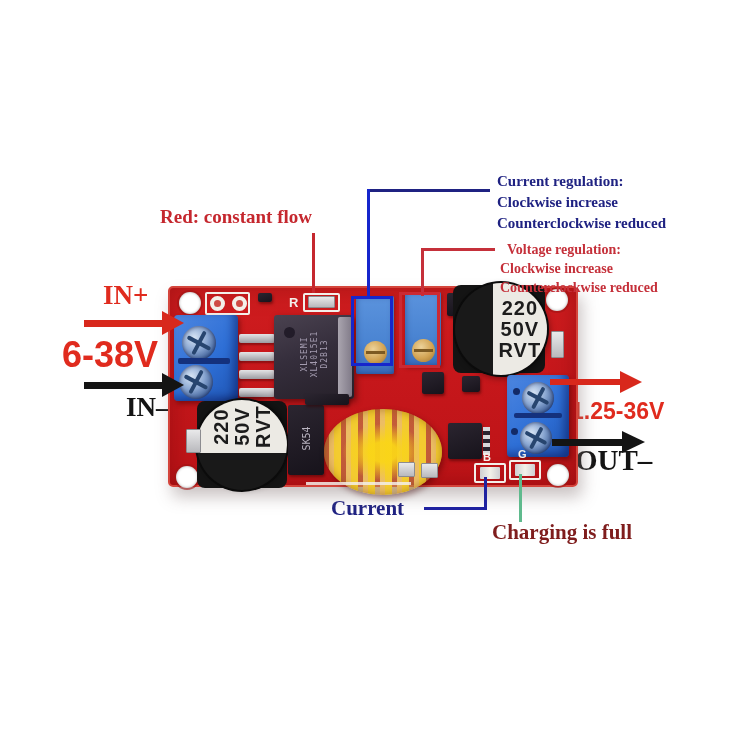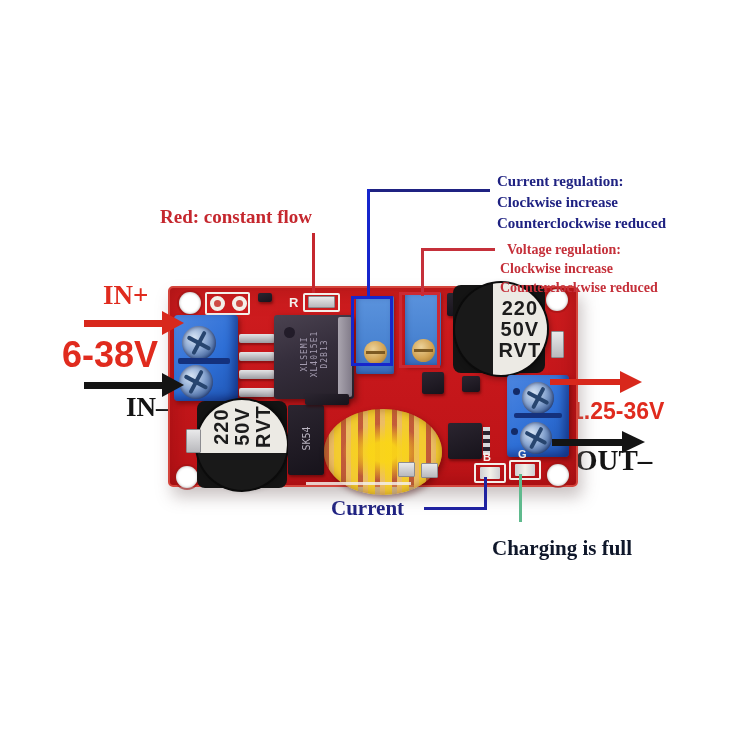--- a/index.html
+++ b/index.html
@@ -208,15 +208,15 @@
   </div>
   <div class="line" style="left:421px;top:248px;width:74px;height:3px;background:#c5303a;"></div>
   <div class="line" style="left:421px;top:248px;width:3px;height:48px;background:#c5303a;"></div>
   <div class="rectmark" style="left:399px;top:292px;width:41px;height:76px;border:3px solid #cc2a33;"></div>
 
   <div class="txt" style="left:331px;top:496px;font-size:21px;color:#1f2282;">Current</div>
   <div class="line" style="left:424px;top:507px;width:63px;height:3px;background:#1f22a0;"></div>
   <div class="line" style="left:484px;top:477px;width:3px;height:33px;background:#1f22a0;"></div>
 
   <div class="line" style="left:519px;top:474px;width:3px;height:48px;background:#5fba8d;"></div>
-  <div class="txt" style="left:492px;top:536px;font-size:21px;color:#0f172a;">Charging is full</div>
+  <div class="txt" style="left:492px;top:520px;font-size:21px;color:#7f1d1d;">Charging is full</div>
 
 </div>
 
 </body></html>

